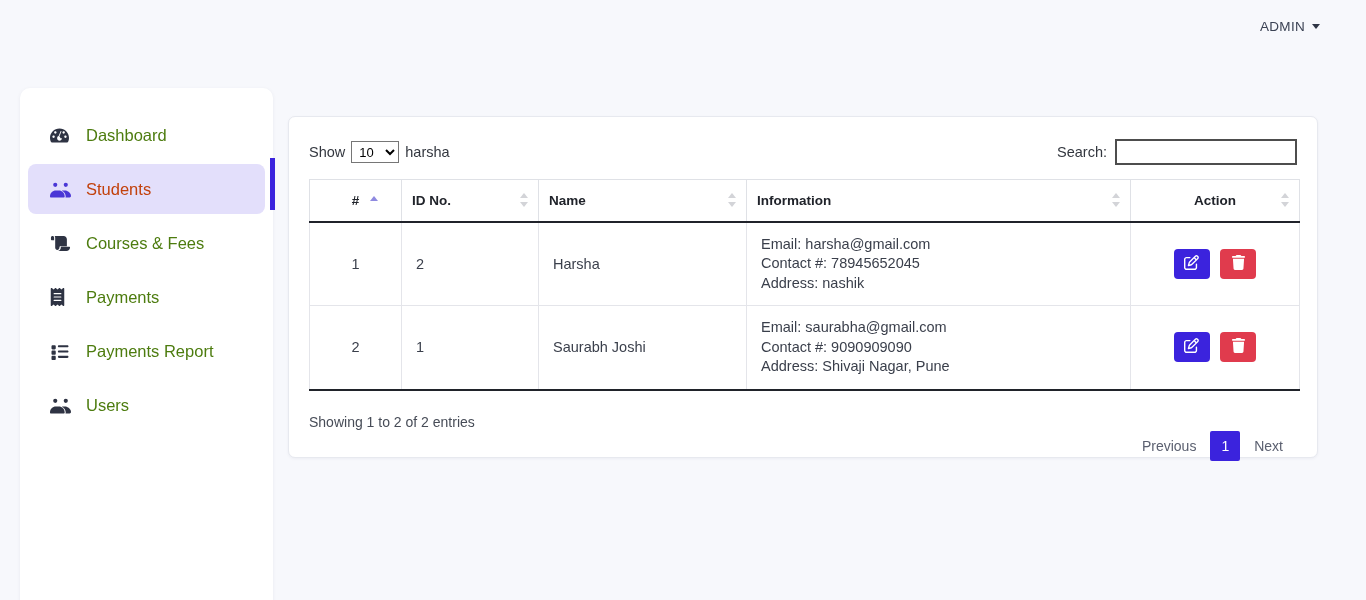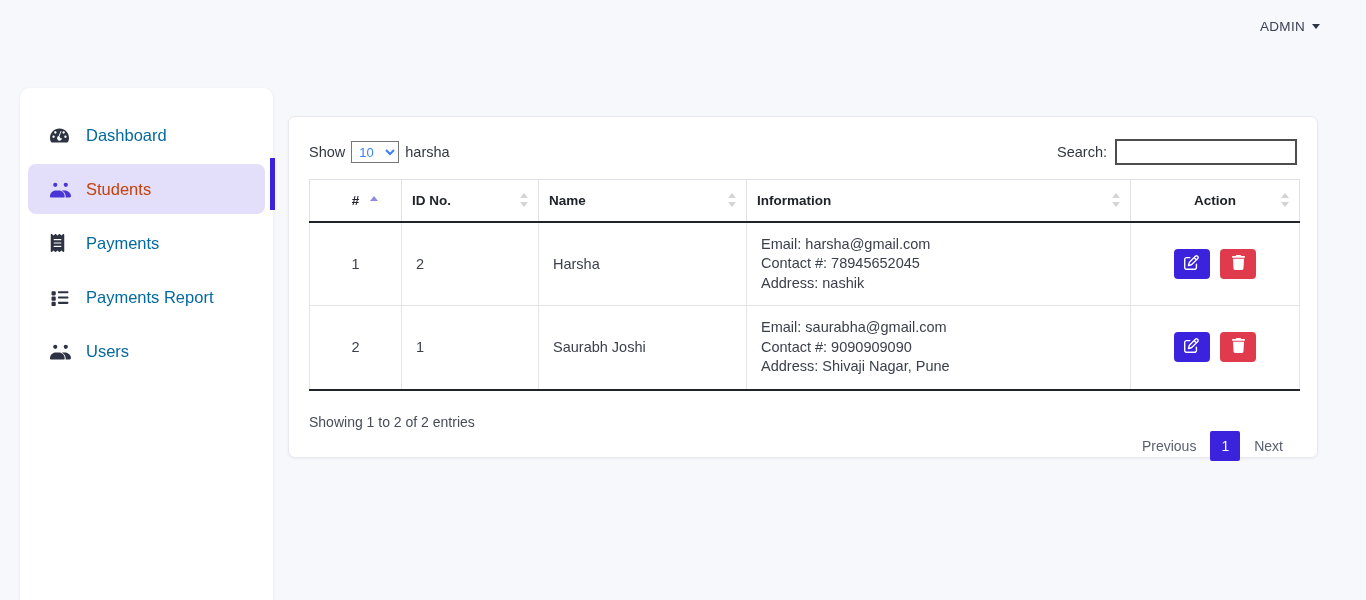--- a/index.html
+++ b/index.html
@@ -41,21 +41,21 @@
     padding-top: 18px;
   }
   .nav-item {
     position: relative;
     display: flex; align-items: center;
     height: 50px;
     margin: 4px 8px;
     padding-left: 22px;
     border-radius: 8px;
     font-size: 16.5px;
-    color: #0369a1;
+    color: #4d7c0f;
     cursor: pointer;
     text-decoration: none;
   }
   .nav-item .nav-ico {
     width: 26px; margin-right: 10px;
     display: inline-flex; align-items: center; justify-content: flex-start;
     color: #2e3343;
   }
   .nav-item.active {
     background: #e3dffb;
@@ -101,21 +101,21 @@
   .btn-new .plus { font-size: 17px; font-weight: bold; line-height: 1; }
 
   .card-body { padding: 14px 20px 18px 20px; }
 
   
   .dt-top { display: flex; align-items: center; justify-content: space-between; height: 42px; }
   .dt-length { font-size: 14.5px; color: #33373f; display: flex; align-items: center; gap: 6px; }
   .dt-length select {
     font-family: "Liberation Sans", sans-serif;
     font-size: 13px; padding: 2px 1px 2px 3px;
-    border: 1px solid #767676; background: #fff; color: #3b82f6;
+    border: 1px solid #767676; background: #fff; color: #000000;
     height: 22px;
   }
   .dt-filter { font-size: 14.5px; color: #33373f; display: flex; align-items: center; gap: 8px; }
   .dt-filter input {
     width: 182px; height: 26px;
     border: 2px solid #4d4d4d;
     background: #fff;
     font-family: "Liberation Sans", sans-serif;
     font-size: 13px;
     padding: 0 4px;
@@ -229,20 +229,28 @@
   <a class="nav-item active">
     <span class="nav-ico">
       <svg width="21" height="18" viewBox="0 0 640 512" fill="currentColor">
           <path d="M96 128a64 64 0 1 1 128 0A64 64 0 1 1 96 128zm321 0a64 64 0 1 1 128 0 64 64 0 1 1-128 0zM0 482.3C0 383.8 79.8 304 178.3 304h91.4c98.5 0 178.3 79.8 178.3 178.3 0 16.4-13.3 29.7-29.7 29.7H29.7C13.3 512 0 498.7 0 482.3zM472 512c4.1-8.5 6.4-18 6.4-28 0-78.4-47.2-145.8-114.7-175.3 8.8-2.2 18-3.3 27.5-3.3h68.6C535.3 305.4 640 380.2 640 472c0 22.1-17.9 40-40 40H472z"></path>
         </svg>
     </span>
     <span>Students</span>
   </a>
 
 
+  <a class="nav-item">
+    <span class="nav-ico">
+      <svg width="21" height="17" viewBox="0 0 576 512" fill="currentColor">
+          <path d="M0 80v48c0 17.7 14.3 32 32 32h16 48V80c0-26.5-21.5-48-48-48S0 53.5 0 80zM112 32c10 13.4 16 30 16 48V384c0 35.3 28.7 64 64 64s64-28.7 64-64v-16c0-17.7 14.3-32 32-32H480V128c0-53-43-96-96-96H112zM464 480c61.9 0 112-50.1 112-112 0-8.8-7.2-16-16-16H312c-8.8 0-16 7.2-16 16v16c0 53-43 96-96 96H464z"></path>
+        </svg>
+    </span>
+    <span>Courses &amp; Fees</span>
+  </a>
 
   <a class="nav-item">
     <span class="nav-ico">
       <svg width="15" height="18" viewBox="0 0 384 512" fill="currentColor">
           <path d="M14 2.2C22.5-1.7 32.5-.3 39.6 5.8L80 40.4 120.4 5.8c9-7.7 22.3-7.7 31.2 0L192 40.4 232.4 5.8c9-7.7 22.3-7.7 31.2 0L304 40.4 344.4 5.8c7.1-6.1 17.1-7.5 25.6-3.6S384 14.7 384 24V488c0 9.3-5.4 17.8-13.9 21.8s-18.5 2.5-25.6-3.6L304 471.6l-40.4 34.6c-9 7.7-22.3 7.7-31.2 0L192 471.6l-40.4 34.6c-9 7.7-22.3 7.7-31.2 0L80 471.6 39.6 506.2c-7.1 6.1-17.1 7.5-25.6 3.6S0 497.3 0 488V24C0 14.7 5.4 6.2 14 2.2zM96 144c-8.8 0-16 7.2-16 16s7.2 16 16 16H288c8.8 0 16-7.2 16-16s-7.2-16-16-16H96zM80 256c0 8.8 7.2 16 16 16H288c8.8 0 16-7.2 16-16s-7.2-16-16-16H96c-8.8 0-16 7.2-16 16zm16 80c-8.8 0-16 7.2-16 16s7.2 16 16 16H288c8.8 0 16-7.2 16-16s-7.2-16-16-16H96z"></path>
         </svg>
     </span>
     <span>Payments</span>
   </a>
 

